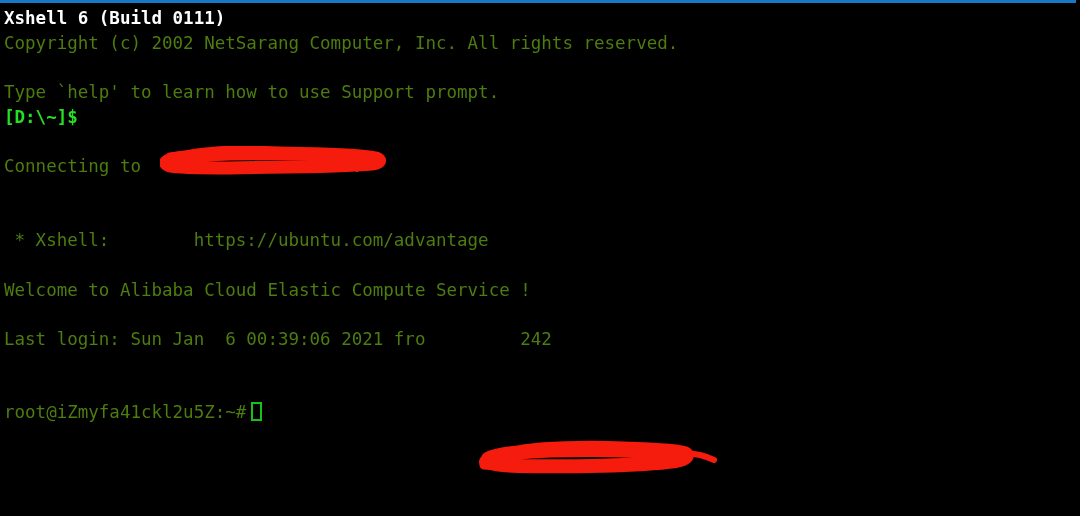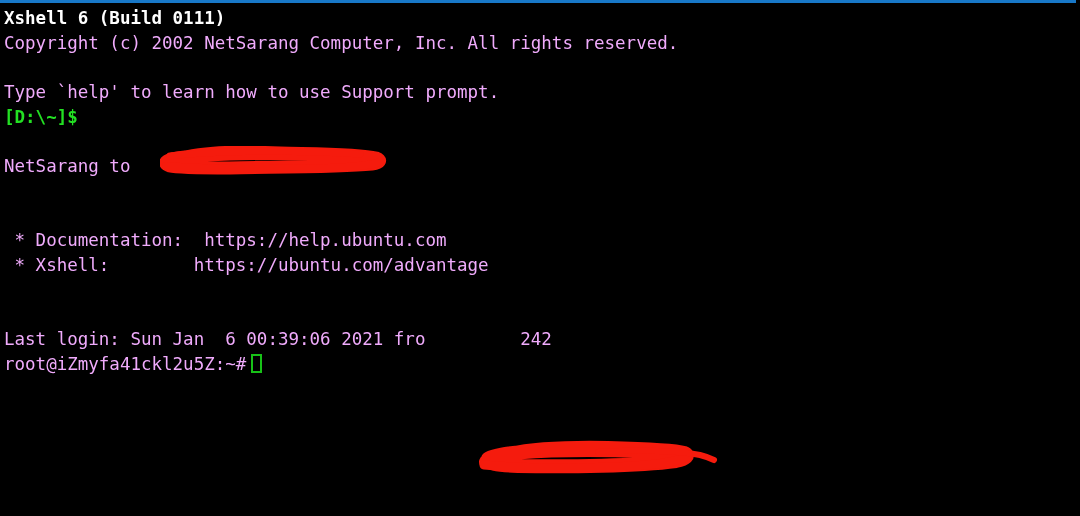--- a/index.html
+++ b/index.html
@@ -27,32 +27,33 @@
     top: 3px; left: 0;
     width: 1080px;
     height: 513px;
     padding: 3px 0 0 4px;
     box-sizing: border-box;
   }
   .line {
     height: 24.7px;
     line-height: 24.7px;
     font-size: 17.5px;
-    color: #f0abfc;
+    color: #4d7c0f;
     white-space: pre;
     letter-spacing: 0px;
   }
   .line.blank { color: transparent; }
   .bold-white { font-weight: bold; color: #ffffff; }
   .green-prompt {
     color: #23e023;
     font-weight: bold;
   }
   .prompt-line {
     position: relative;
+    margin-top: 48px;
   }
   #cursor-block {
     display: inline-block;
     width: 11px;
     height: 19px;
     border: 2px solid #17c117;
     box-sizing: border-box;
     vertical-align: -3px;
     margin-left: 5px;
   }
@@ -88,36 +89,36 @@
     <div class="line">Copyright (c) 2002 NetSarang Computer, Inc. All rights reserved.</div>
 
     <div class="line blank"> </div>
 
     <div class="line">Type `help' to learn how to use Support prompt.</div>
 
     <div class="line green-prompt">[D:\~]$</div>
 
     <div class="line blank"> </div>
 
-    <div class="line"><span>NetSarang to </span><span>                  </span><span>..</span></div>
+    <div class="line"><span>Connecting to </span><span>                  </span><span>..</span></div>
 
 
 
     <div class="line blank"> </div>
 
 
     <div class="line blank"> </div>
 
-    <div class="line"> * Documentation:  https://help.ubuntu.com</div>
 
 
     <div class="line"> * Xshell:        https://ubuntu.com/advantage</div>
 
     <div class="line blank"> </div>
 
+    <div class="line">Welcome to Alibaba Cloud Elastic Compute Service !</div>
 
     <div class="line blank"> </div>
 
     <div class="line"><span>Last login: Sun Jan  6 00:39:06 2021 fro</span><span>         </span><span>242</span></div>
 
     <div class="line prompt-line"><span>root@iZmyfa41ckl2u5Z:~#</span><span id="cursor-block"></span></div>
 
   </div>
 
   <svg class="scribble" id="redaction-connecting" viewBox="0 0 240 32">

